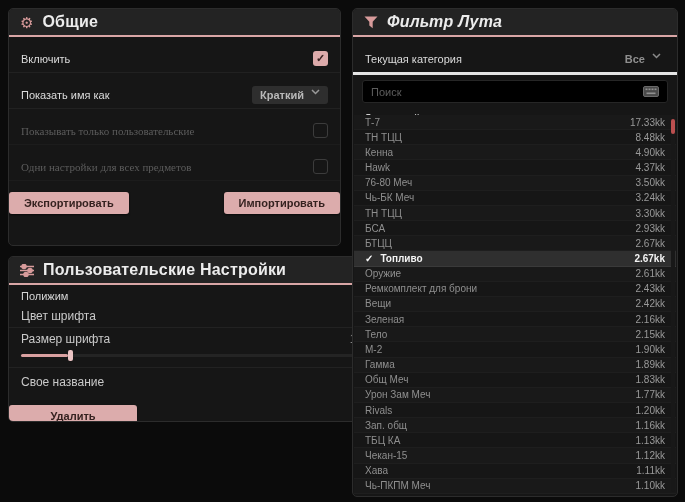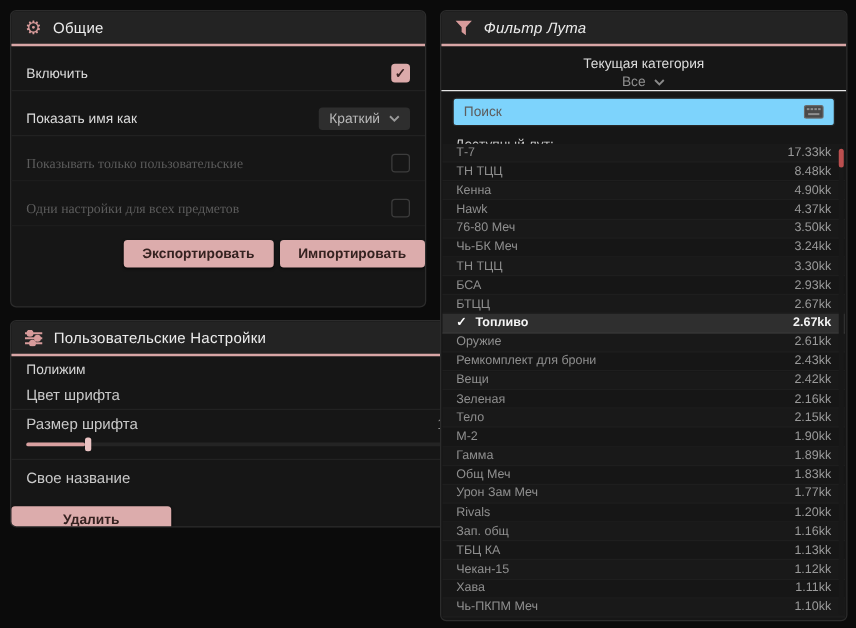--- a/index.html
+++ b/index.html
@@ -11,21 +11,21 @@
     -webkit-font-smoothing:antialiased;
   }
   .panel{
     background:#161616;border:1px solid #2c2c2c;border-radius:5px;
     box-sizing:border-box;overflow:hidden;position:absolute;
   }
   .panel-header{
     height:26px;background:#232323;border-bottom:2px solid #d9a6a6;
     display:flex;align-items:center;gap:9px;padding:0 11px;
   }
-  .panel-title{font-size:12px;color:#ececec;font-weight:normal;letter-spacing:.2px;}
+  .panel-title{font-size:16px;color:#ececec;font-weight:bold;letter-spacing:.2px;}
   .panel-title.italic{font-style:italic;}
   .icon{display:inline-flex;align-items:center;justify-content:center;}
   .gear-glyph{color:#d89b9b;font-size:15px;line-height:1;}
 
   
   #panel-general{left:8px;top:8px;width:333px;height:238px;}
   #panel-custom{left:8px;top:256px;width:384px;height:166px;}
   #panel-filter{left:352px;top:8px;width:326px;height:489px;}
 
   .row{
@@ -35,23 +35,23 @@
   }
   .row.disabled{color:#5c5c5c;border-bottom-color:#1c1c1c;font-family:Liberation Serif, serif;}
   .checkbox{
     width:15px;height:15px;border-radius:3px;box-sizing:border-box;
     display:flex;align-items:center;justify-content:center;flex:0 0 auto;
   }
   .checkbox.checked{background:#dcaaaa;color:#3a2222;font-size:11px;font-weight:bold;}
   .checkbox.empty{border:1px solid #3c3c3c;background:transparent;}
   .select{
     background:#2e2e2e;border-radius:3px;padding:3px 8px;
-    display:flex;align-items:center;gap:7px;color:#b9b9b9;font-size:11px;cursor:default;
-  }
-  .btn-row{display:flex;gap:5px;justify-content:flex-end;margin-top:11px;}
+    display:flex;align-items:flex-start;gap:7px;color:#b9b9b9;font-size:11px;cursor:default;font-weight:bold;
+  }
+  .btn-row{display:flex;gap:10px;justify-content:space-between;margin-top:11px;}
   .btn{
     background:#dcacac;color:#352220;font-size:11px;font-weight:bold;
     padding:5px 15px;border:none;border-radius:3px;cursor:default;
     box-shadow:0 1px 2px rgba(0,0,0,.6);
   }
 
   
   .item-name-row{padding:5px 12px 3px;font-size:11px;color:#d6d6d6;}
   .mini-row{
     display:flex;align-items:center;justify-content:space-between;
@@ -60,24 +60,24 @@
   .sep{border-top:1px solid #222;}
   .value-dim{color:#8a8a8a;}
   .slider{position:relative;height:11px;margin:0 12px 6px;}
   .slider-track{position:absolute;left:0;right:0;top:4px;height:3px;background:#242424;border-radius:2px;}
   .slider-fill{position:absolute;left:0;top:4px;height:3px;width:13%;background:#d9a0a0;border-radius:2px;}
   .slider-handle{position:absolute;left:13%;top:0;width:5px;height:11px;background:#eac3c3;border-radius:2px;}
   .delete-wrap{display:flex;justify-content:flex-start;margin-top:9px;}
   .btn-wide{width:128px;padding:5px 0;}
 
   
-  .cat-row{height:27px;border-bottom:1px solid #e5e5e5;flex-direction:column;}
+  .cat-row{height:27px;border-bottom:3px solid #e5e5e5;}
   .cat-select{background:transparent;color:#8f8f8f;padding:3px 4px;}
   .search-box{
-    margin:5px 9px;height:21px;background:#7dd3fc;border:1px solid #262626;border-radius:3px;
+    margin:5px 9px;height:21px;background:#000000;border:1px solid #262626;border-radius:3px;
     display:flex;align-items:center;padding:0 8px;gap:8px;
   }
   .search-placeholder{color:#5d5d5d;font-size:11px;flex:1;}
   .list-label{padding:4px 11px 2px;font-size:11px;color:#cfcfcf;}
   .loot-list{position:absolute;left:1px;right:1px;top:106px;bottom:2px;display:flex;flex-direction:column;}
   .loot-row{
     flex:1;display:flex;align-items:center;padding:0 11px;
     font-size:10px;color:#8f8f8f;border-bottom:1px solid #1e1e1e;min-height:0;justify-content:flex-end;
   }
   .loot-row:nth-child(odd){background:#191919;}

